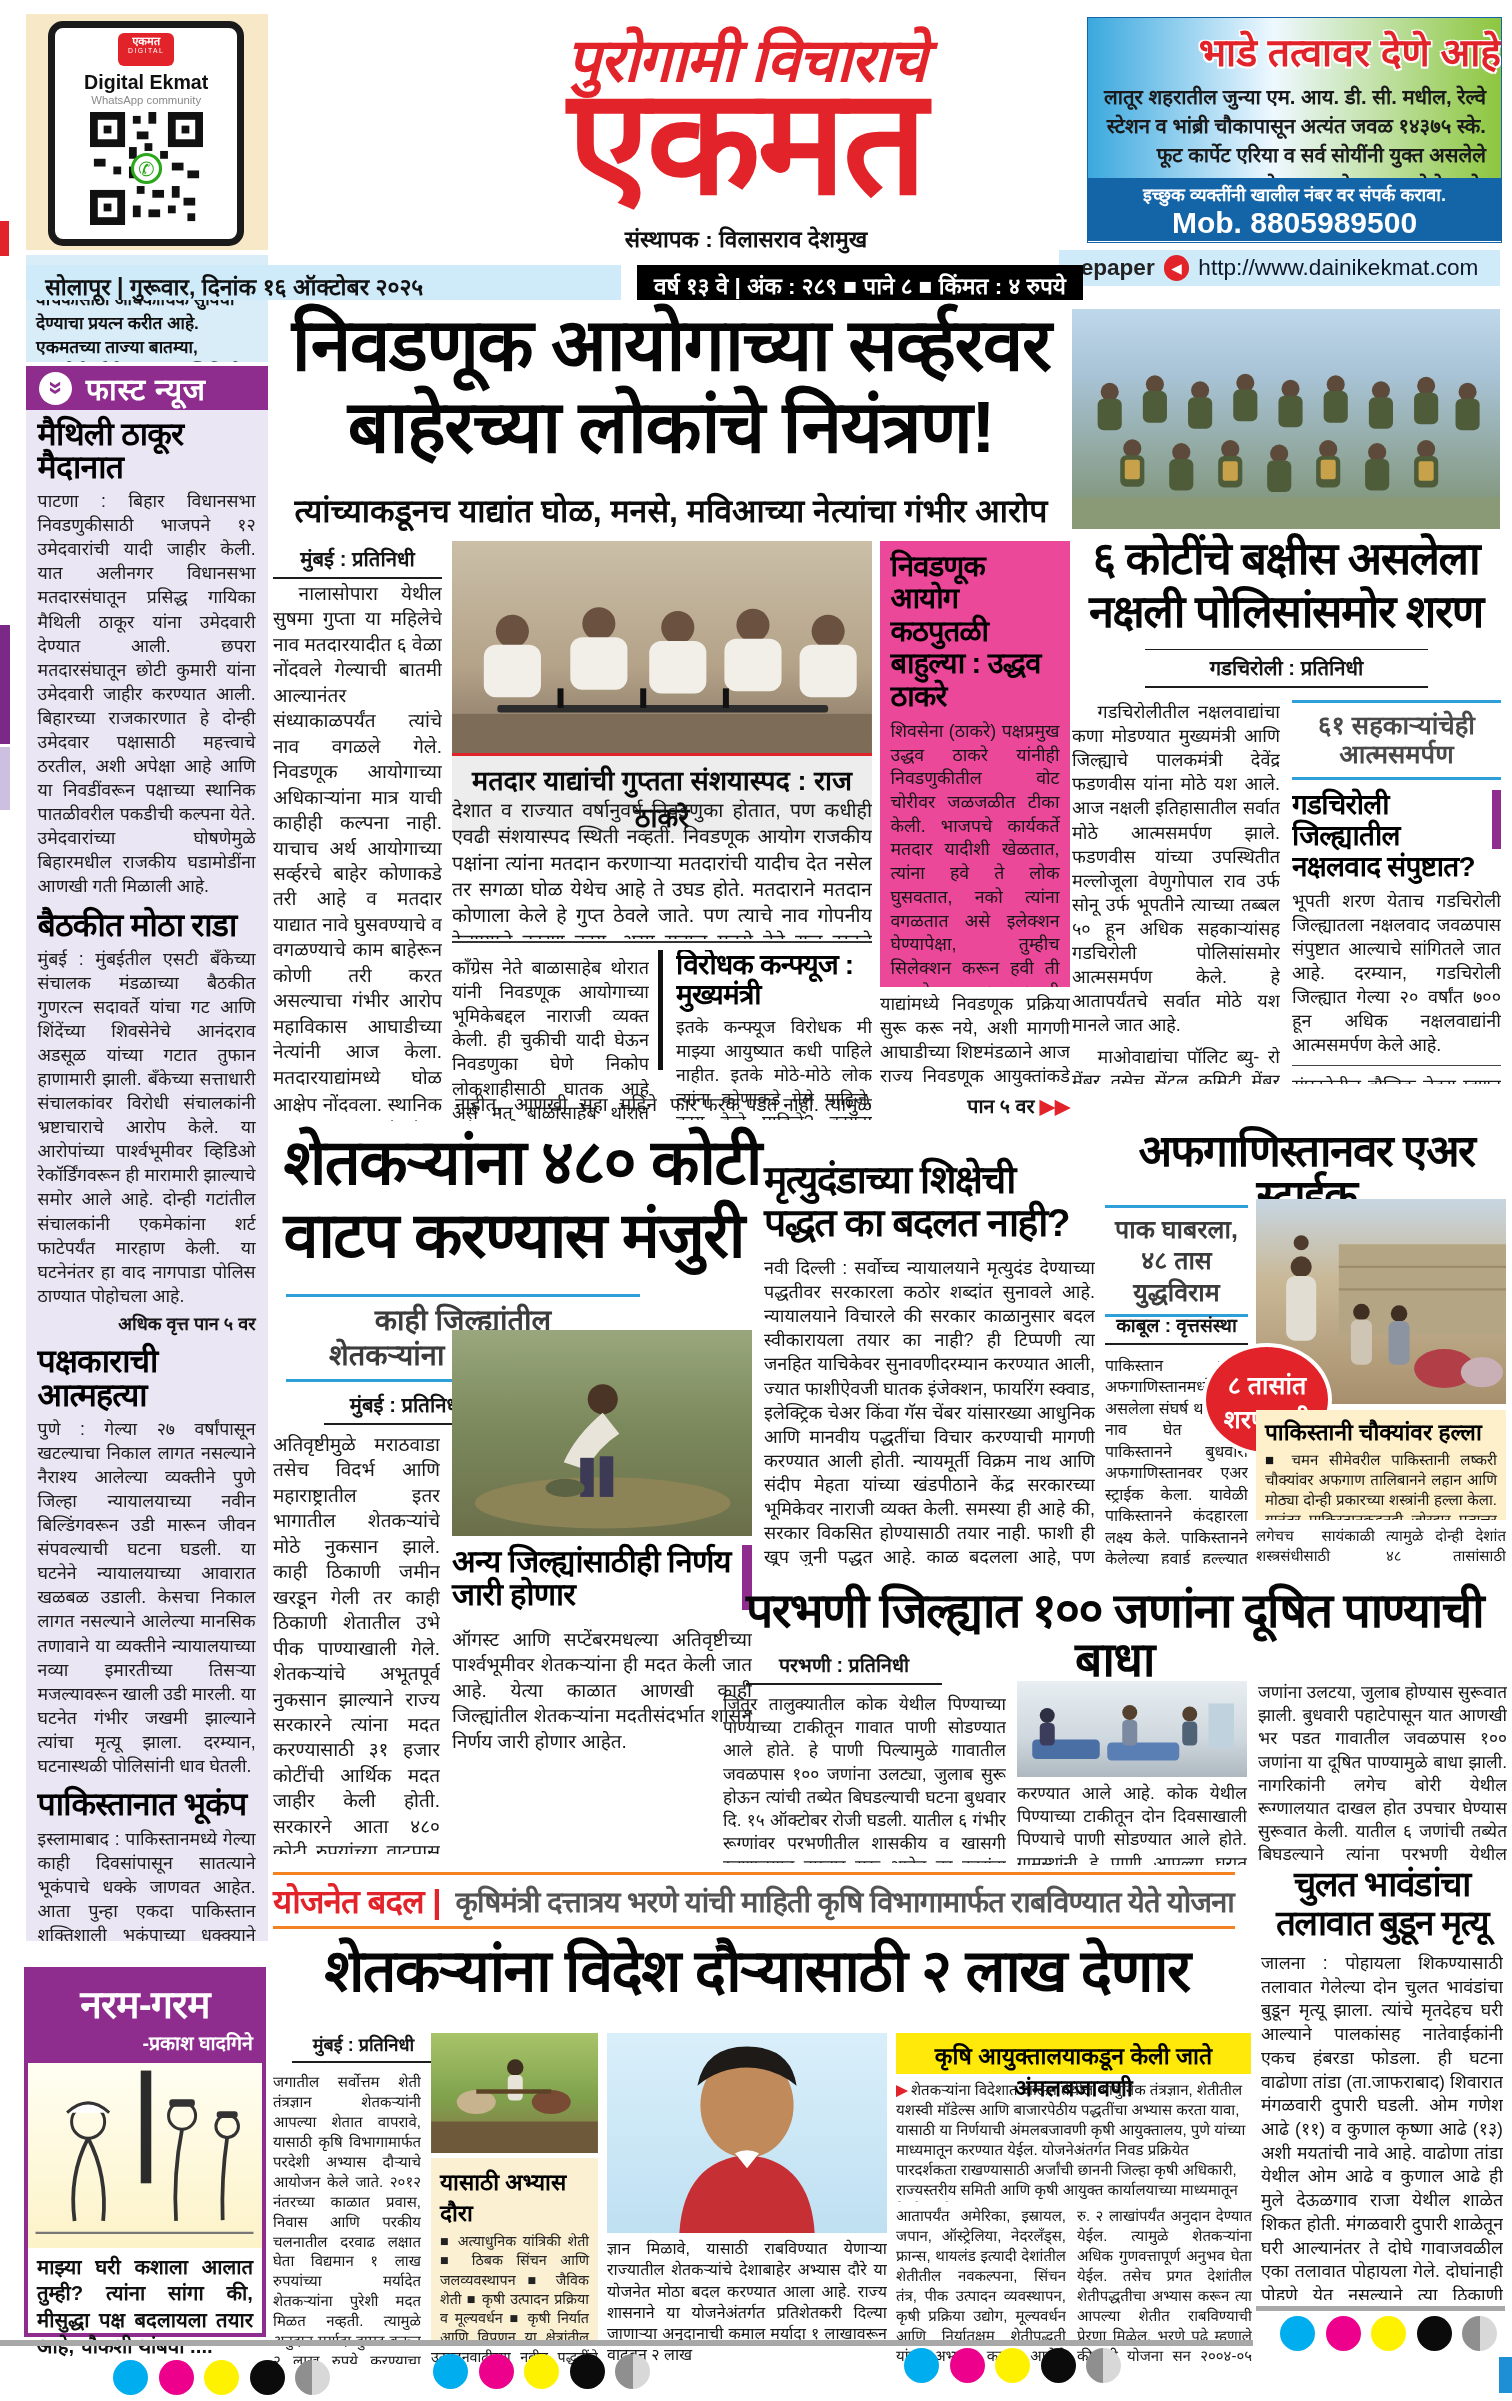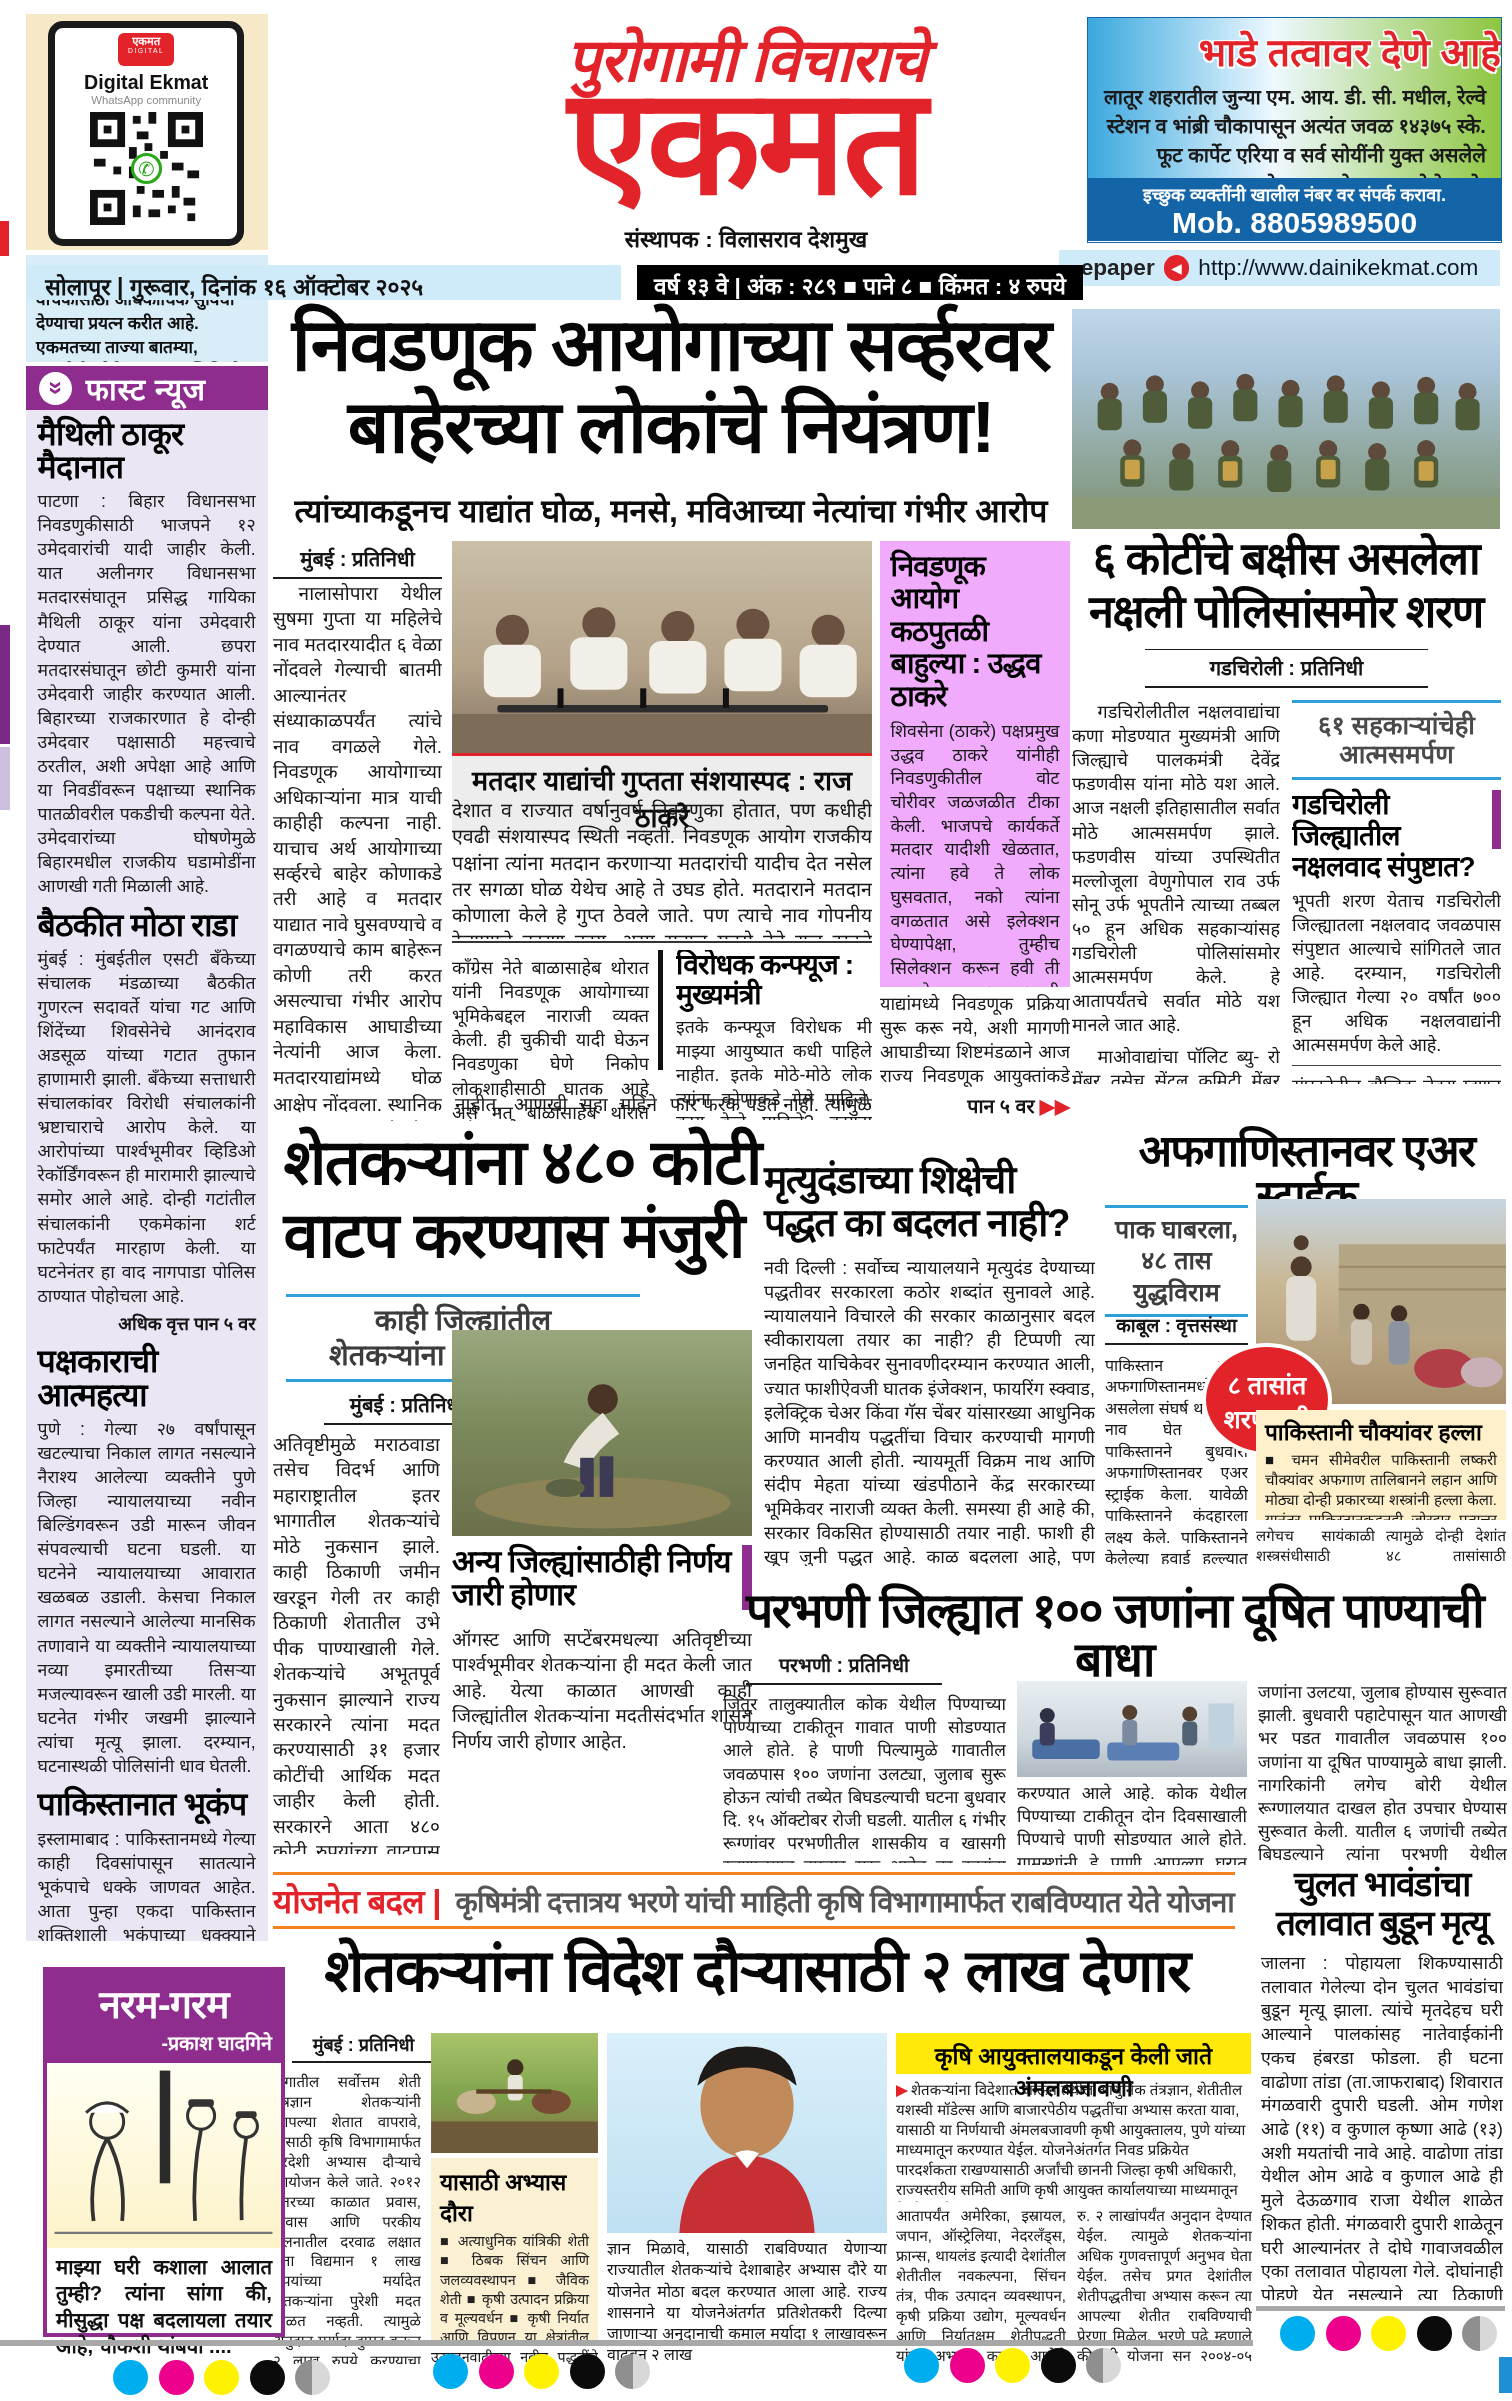--- a/index.html
+++ b/index.html
@@ -10,21 +10,21 @@
   .b{font-weight:bold;}
   .red{color:#e3232a;}
   .crop{overflow:hidden;}
   .news{font-size:19px;line-height:1.34;text-align:justify;color:#161616;}
   .news p{margin:0 0 7.5px 0;text-indent:25.6px;}
   .byl{font-weight:bold;text-align:center;border-bottom:2.3px solid #1d1d1d;padding:3px 0 5.3px;font-size:20.3px;}
   .hl{font-weight:bold;color:#060606;text-align:center;line-height:1.03;letter-spacing:-1.5px;}
   .subrule{border-top:3px solid #2e9fd8;border-bottom:3px solid #2e9fd8;text-align:center;font-weight:bold;color:#2b2b2b;}
   .ph{position:absolute;overflow:hidden;}
   .cap{background:#ededed;font-weight:bold;color:#0a0a0a;}
-  .creambox{background:#f0abfc;}
+  .creambox{background:#ec4899;}
   .pbar{background:#8f2d8f;}
   .dots span{display:inline-block;width:35px;height:35px;border-radius:50%;margin-right:10.5px;vertical-align:middle;}
   .d-c{background:#00adee;}.d-m{background:#ec008c;}.d-y{background:#fff200;}.d-k{background:#0b0b0b;}
   .d-g{background:linear-gradient(90deg,#8f8f8f 50%,#d8d8d8 50%);}
   .sidebar{background:#ebe6f3;}
   .sb-item{padding:7.5px 12px 3px;}
   .sb-title{font-weight:bold;font-size:32px;line-height:1.05;color:#000;letter-spacing:-0.8px;margin-bottom:4.5px;}
   .sb-body{font-size:17.7px;line-height:1.36;text-align:justify;color:#1c1c1c;}
   .sb-more{font-weight:bold;font-size:18px;text-align:right;margin-top:3px;}
   .fn-head{background:#8f2d8f;color:#fff;display:flex;align-items:center;gap:13.6px;padding:0 13.6px;}
@@ -384,21 +384,21 @@
     <span class="red b" style="font-size:15px;">▶</span>
     <span class="jt" style="font-size:15px;line-height:1.33;color:#161616;">शेतकऱ्यांना विदेशात जाऊन तेथील आधुनिक तंत्रज्ञान, शेतीतील यशस्वी मॉडेल्स आणि बाजारपेठीय पद्धतींचा अभ्यास करता यावा, यासाठी या निर्णयाची अंमलबजावणी कृषी आयुक्तालय, पुणे यांच्या माध्यमातून करण्यात येईल. योजनेअंतर्गत निवड प्रक्रियेत पारदर्शकता राखण्यासाठी अर्जांची छाननी जिल्हा कृषी अधिकारी, राज्यस्तरीय समिती आणि कृषी आयुक्त कार्यालयाच्या माध्यमातून केली जाईल.</span>
   </div>
   <div class="t smallcol crop" style="left:896px;top:2206px;width:170px;height:160px;">आतापर्यंत अमेरिका, इस्रायल, जपान, ऑस्ट्रेलिया, नेदरलँड्स, फ्रान्स, थायलंड इत्यादी देशांतील शेतीतील नवकल्पना, सिंचन तंत्र, पीक उत्पादन व्यवस्थापन, कृषी प्रक्रिया उद्योग, मूल्यवर्धन आणि निर्यातक्षम शेतीपद्धती यांचा अभ्यास करून आलेले आहेत. कृषी मंत्री दत्तात्रय भरणे यांनी</div>
   <div class="t smallcol crop" style="left:1077px;top:2206px;width:175px;height:160px;">रु. २ लाखांपर्यंत अनुदान देण्यात येईल. त्यामुळे शेतकऱ्यांना अधिक गुणवत्तापूर्ण अनुभव घेता येईल. तसेच प्रगत देशांतील शेतीपद्धतीचा अभ्यास करून त्या आपल्या शेतीत राबविण्याची प्रेरणा मिळेल. भरणे पुढे म्हणाले की, ही योजना सन २००४-०५ पासून कृषी विभागामार्फत राबविण्यात येत आहे.</div>
 
   <div class="t hl" style="left:1261px;top:1866px;width:242px;font-size:35px;">चुलत भावंडांचा</div>
   <div class="t hl" style="left:1261px;top:1905px;width:242px;font-size:35px;">तलावात बुडून मृत्यू</div>
   <div class="t news crop" style="left:1261px;top:1952px;width:242px;height:348px;font-size:17.7px;">जालना : पोहायला शिकण्यासाठी तलावात गेलेल्या दोन चुलत भावंडांचा बुडून मृत्यू झाला. त्यांचे मृतदेहच घरी आल्याने पालकांसह नातेवाईकांनी एकच हंबरडा फोडला. ही घटना वाढोणा तांडा (ता.जाफराबाद) शिवारात मंगळवारी दुपारी घडली. ओम गणेश आढे (११) व कुणाल कृष्णा आढे (१३) अशी मयतांची नावे आहे. वाढोणा तांडा येथील ओम आढे व कुणाल आढे ही मुले देऊळगाव राजा येथील शाळेत शिकत होती. मंगळवारी दुपारी शाळेतून घरी आल्यानंतर ते दोघे गावाजवळील एका तलावात पोहायला गेले. दोघांनाही पोहणे येत नसल्याने त्या ठिकाणी दोघांचाही पाण्यात बुडून दुर्दैवी अंत झाला. घटनेची माहिती कळताच घटनास्थळी नातेवाईकांसह ग्रामस्थांनी धाव घेऊन दोघांना वाचविण्याचा प्रयत्न केला. मात्र, त्यापूर्वीच दोघांचाही करुण मृत्यू झाला होता.</div>
 
-  <div class="t" style="left:43px;top:1967px;width:242px;height:370px;border:4.5px solid #8f2d8f;box-sizing:border-box;background:#fff;">
+  <div class="t" style="left:24px;top:1967px;width:242px;height:370px;border:4.5px solid #8f2d8f;box-sizing:border-box;background:#fff;">
     <div style="background:#8f2d8f;color:#fff;padding:4.5px 9px 7.5px;">
       <div class="ctr b" style="font-size:39px;letter-spacing:-0.8px;">नरम-गरम</div>
       <div class="b" style="font-size:19.6px;text-align:right;">-प्रकाश घादगिने</div>
     </div>
     <div style="height:185px;background:linear-gradient(180deg,#fffef2,#fdf3c8);">
       <svg width="233" height="185" viewBox="0 0 310 246">
         <rect x="150" y="10" width="14" height="150" fill="#2b2b2b"></rect>
         <circle cx="80" cy="78" r="22" fill="none" stroke="#333" stroke-width="4"></circle>
         <path d="M52 66 q28 -26 56 0" fill="#fff" stroke="#333" stroke-width="4"></path>
         <path d="M80 100 q-26 50 -18 110" fill="none" stroke="#333" stroke-width="5"></path>

